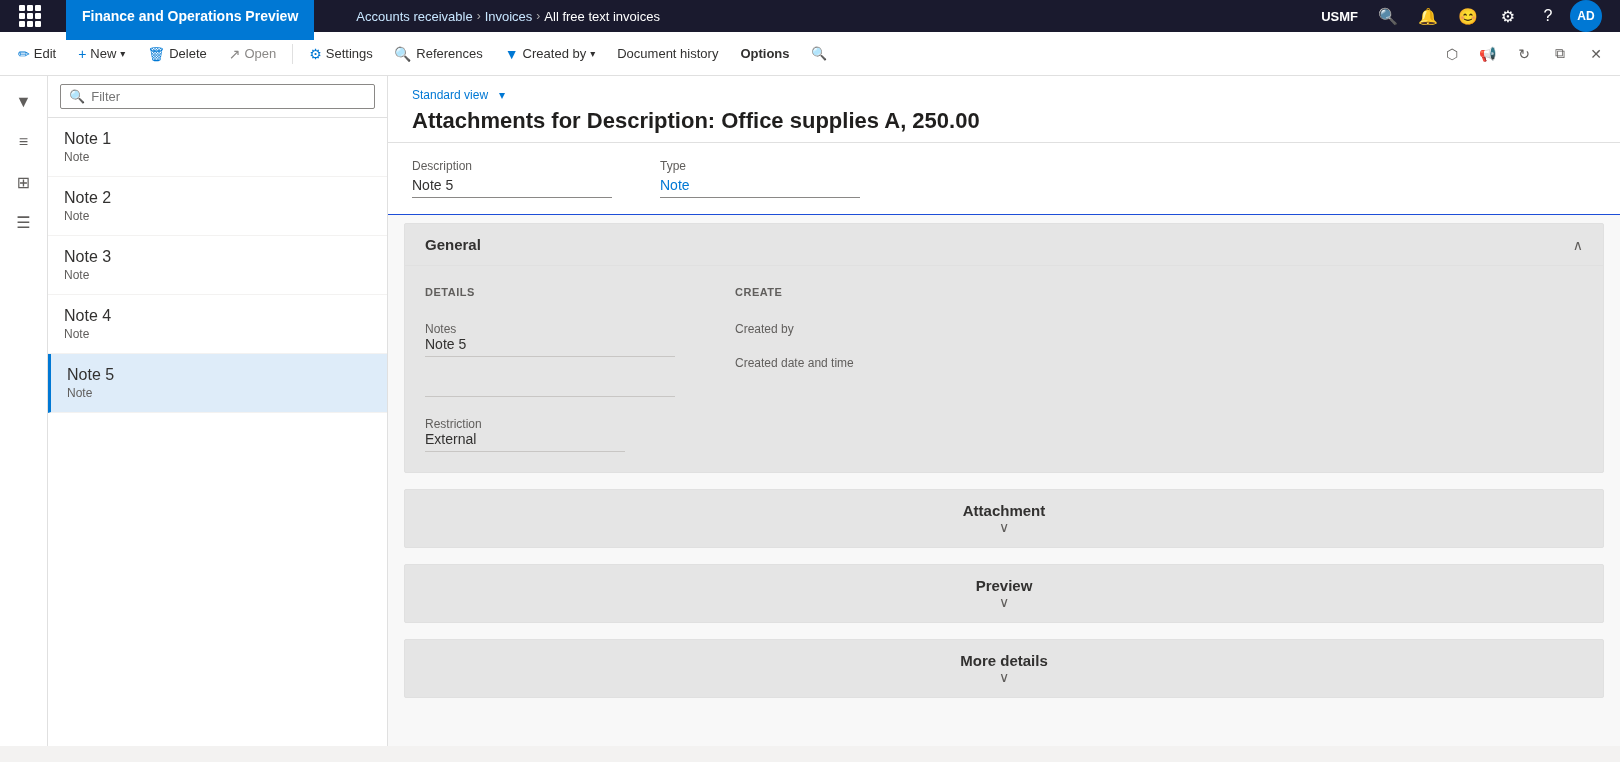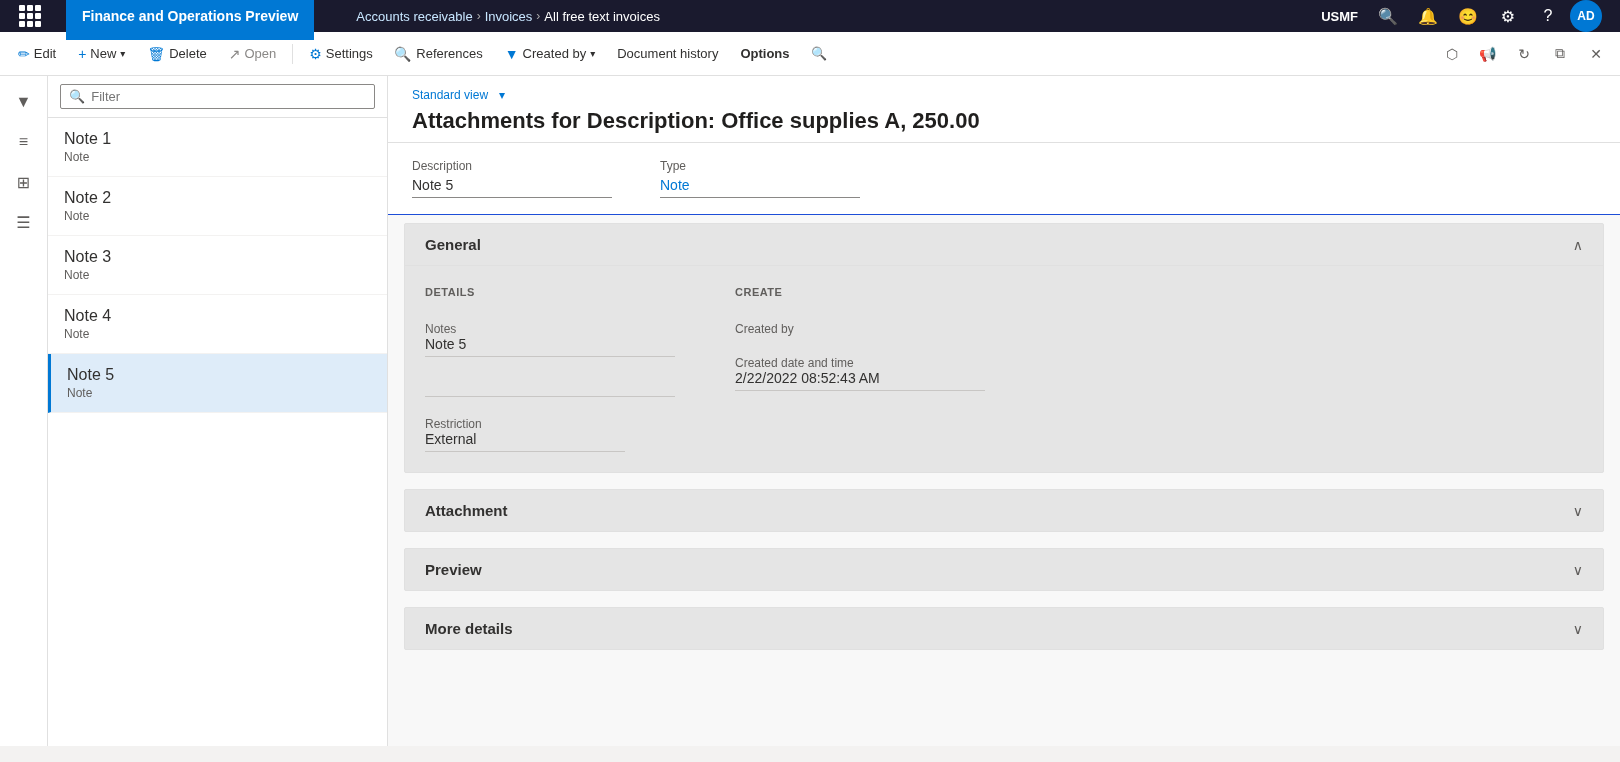--- a/index.html
+++ b/index.html
@@ -195,21 +195,21 @@
       background: #e5e5e5;
       border: 1px solid #e0e0e0;
       border-radius: 2px;
     }
     .section-header {
       display: flex; align-items: center; justify-content: space-between;
       padding: 12px 20px;
       border-bottom: 1px solid #e0e0e0;
       cursor: pointer;
     }
-    .section-header.collapsed { border-bottom: none; }
+    .section-header.collapsed { border-bottom: none; flex-direction: column; }
     .section-title { font-size: 15px; font-weight: 600; color: #323130; }
     .section-chevron { font-size: 14px; color: #605e5c; }
     .section-body { padding: 20px; }
     .section-cols { display: flex; gap: 60px; }
     .section-col { display: flex; flex-direction: column; gap: 20px; min-width: 250px; }
     .col-heading { font-size: 11px; font-weight: 700; color: #605e5c; text-transform: uppercase; letter-spacing: 0.5px; margin-bottom: 4px; }
 
     .detail-field { display: flex; flex-direction: column; }
     .detail-field-label { font-size: 12px; color: #605e5c; }
     .detail-field-value {
@@ -391,21 +391,20 @@
             <div class="detail-field-value-empty"></div>
           </div>
 
           <div class="section-col">
             <div class="col-heading">CREATE</div>
             <div class="detail-field">
               <span class="detail-field-label">Created by</span>
             </div>
             <div class="detail-field">
               <span class="detail-field-label">Created date and time</span>
-              <span class="detail-field-value">2/22/2022 08:52:43 AM</span>
             </div>
           </div>
         </div>
 
         <div style="margin-top: 20px;">
           <div class="detail-field" style="max-width:200px;">
             <span class="detail-field-label">Restriction</span>
             <span class="detail-field-value">External</span>
           </div>
         </div>

